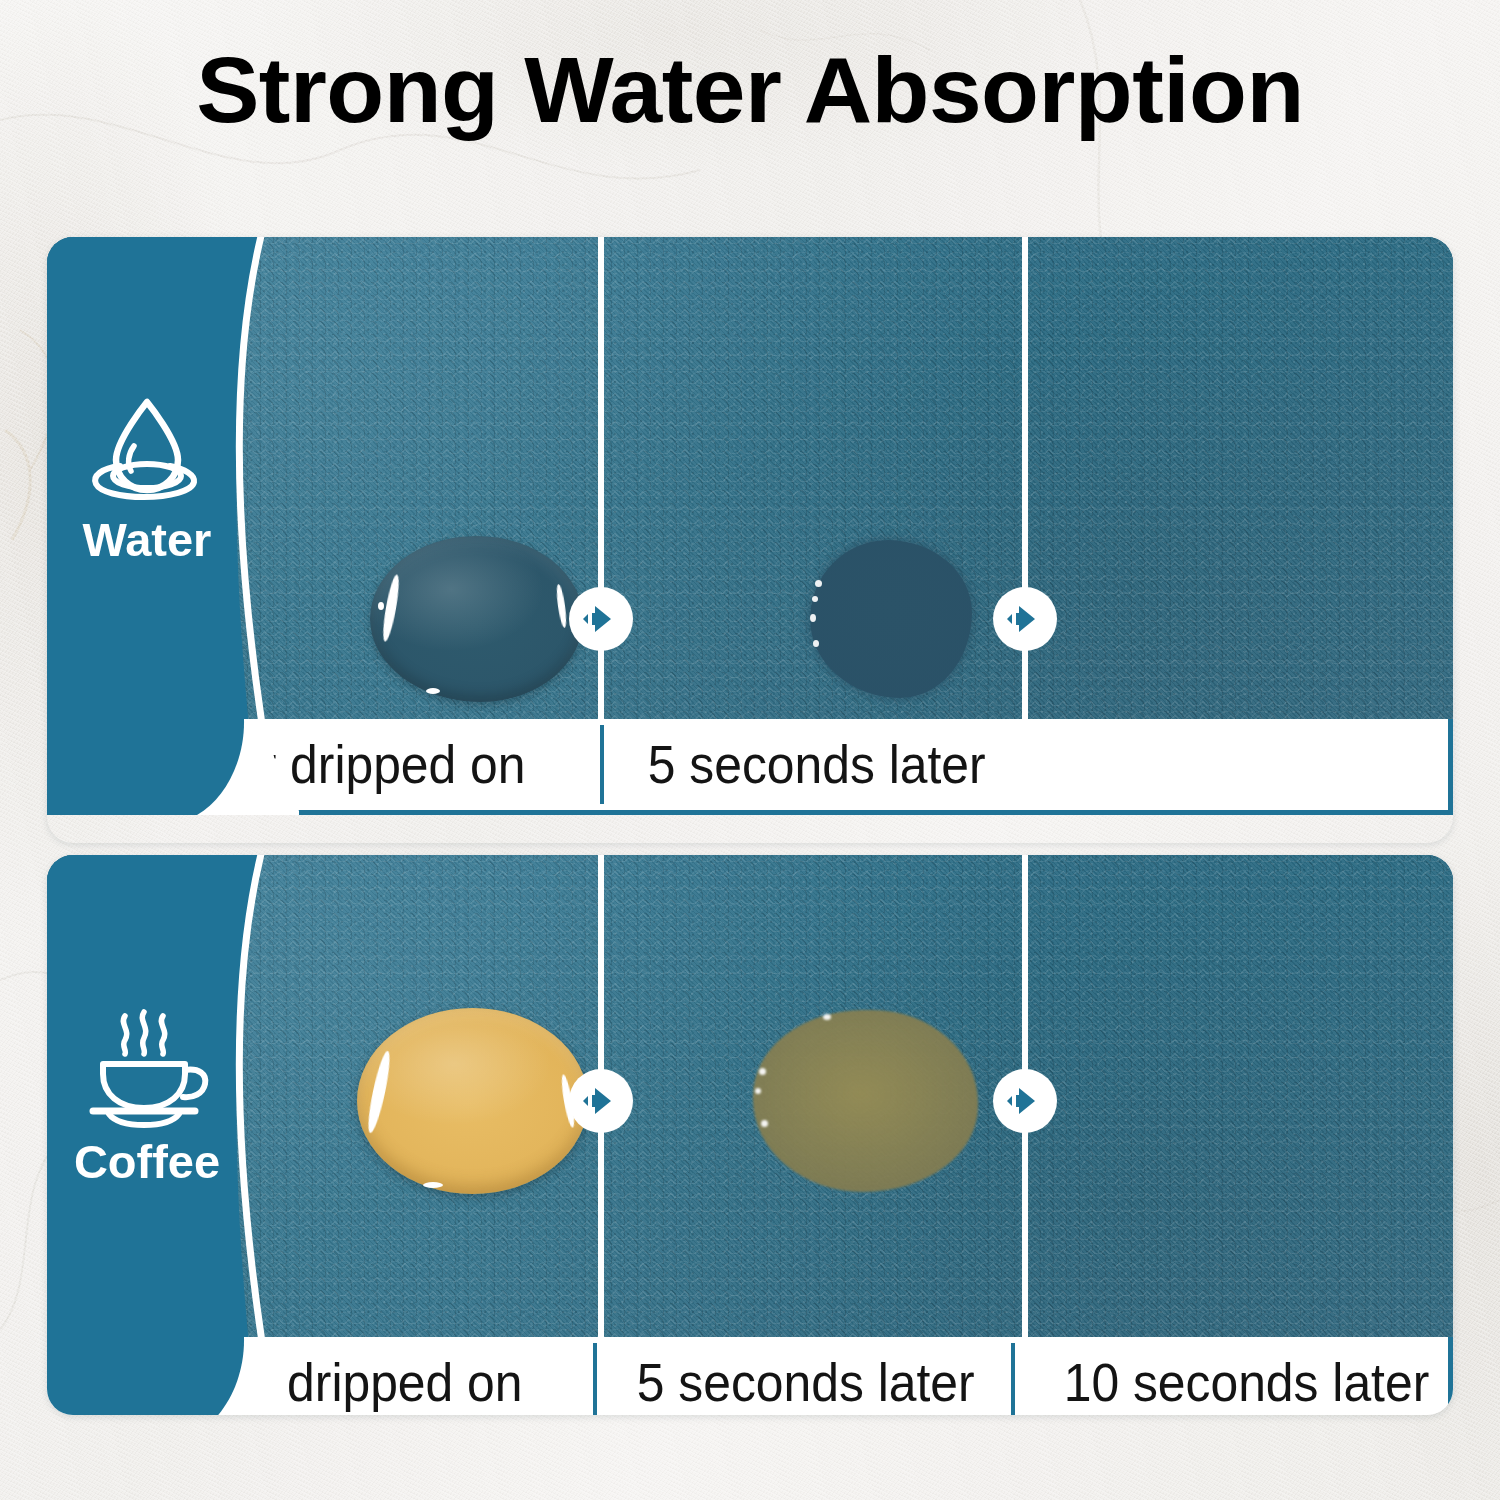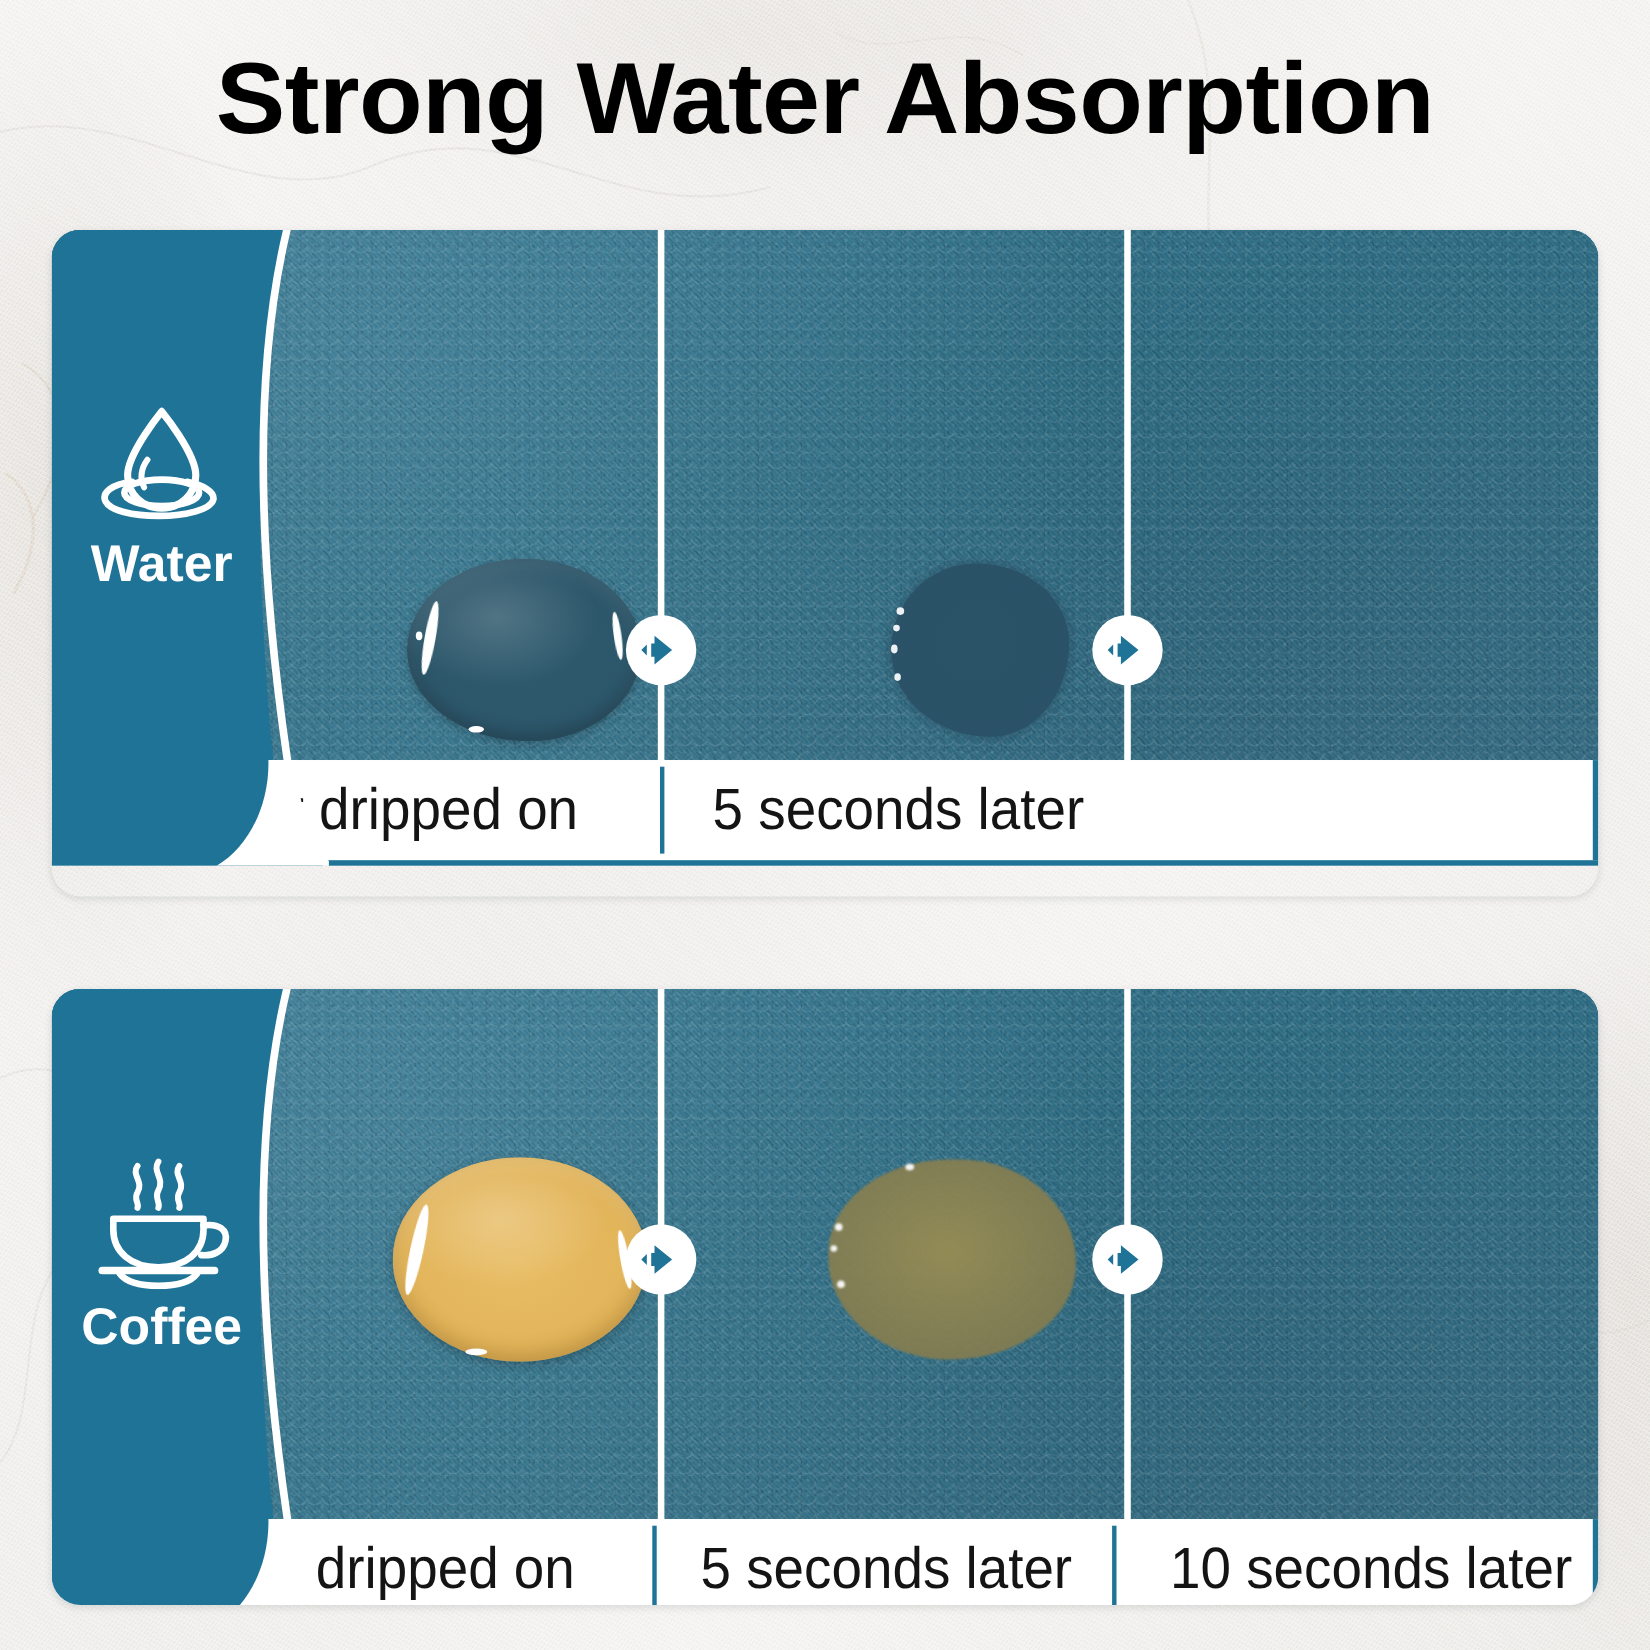--- a/index.html
+++ b/index.html
@@ -58,22 +58,22 @@
 
   
   .demo-row {
     position: absolute;
     left: 47px;
     width: 1406px;
     border-radius: 26px;
     overflow: hidden;
     box-shadow: 0 2px 7px rgba(40,60,70,0.13);
   }
-  #row-water  { top: 209px;  height: 606px; }
-  #row-coffee { top: 899px;  height: 560px; }
+  #row-water  { top: 237px;  height: 606px; }
+  #row-coffee { top: 855px;  height: 560px; }
 
   .photo-area {
     position: relative;
     width: 100%;
     height: 482px;
     overflow: hidden;
     background: #3d7691;
   }
 
   

